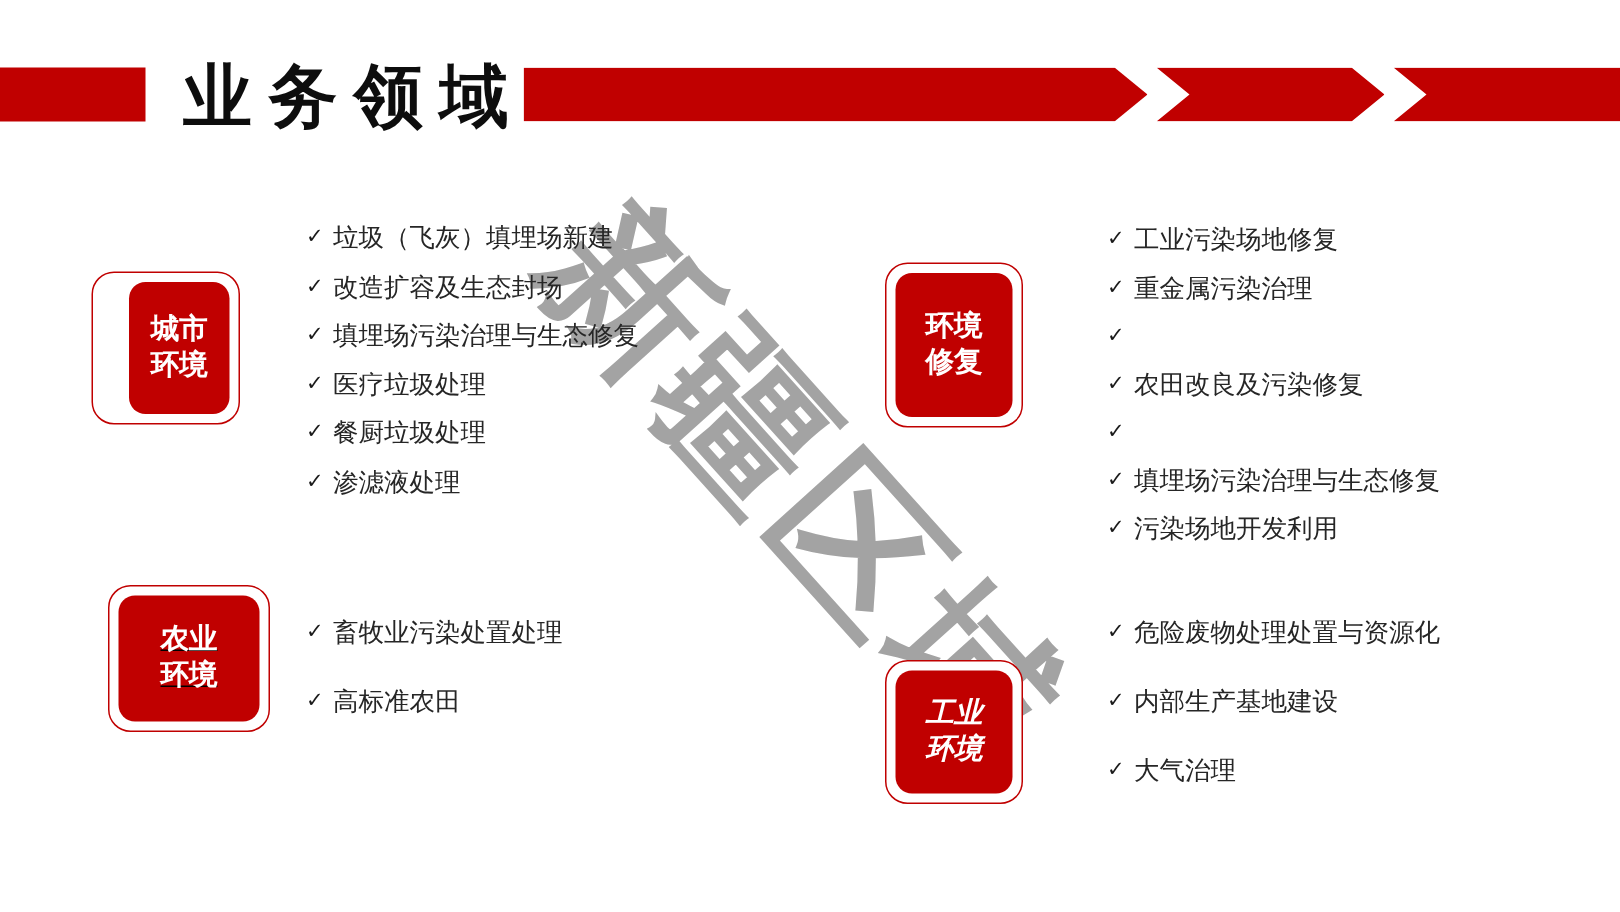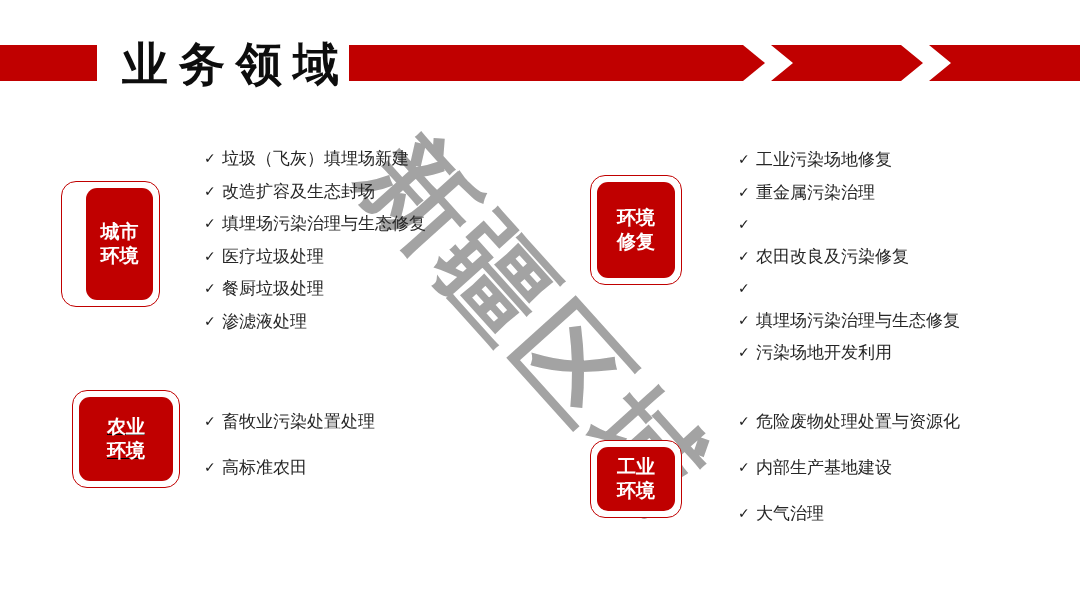--- a/index.html
+++ b/index.html
@@ -94,24 +94,24 @@
     align-items: center;
     justify-content: center;
     color: #ffffff;
     font-size: 19px;
     font-weight: bold;
     line-height: 1.28;
     font-family: "Liberation Serif", "DejaVu Serif", serif;
   }
   .badge-inner span { display: block; }
 
-  #badge-city      { left: 61px;  top: 181px; width: 99px;  height: 126px; padding-left: 24px; }
+  #badge-city      { left: 61px;  top: 181px; width: 99px;  height: 102px; padding-left: 24px; }
   #badge-agri      { left: 72px;  top: 390px; width: 108px;  height: 98px; text-decoration: underline; }
   #badge-restore   { left: 590px; top: 175px; width: 92px;  height: 110px; }
-  #badge-industry  { left: 590px; top: 440px; width: 92px;  height: 78px; }
+  #badge-industry  { left: 590px; top: 440px; width: 92px;  height: 96px; font-style: italic; }
 
   
   .bullet-list {
     position: absolute;
     z-index: 7;
   }
   .bullet {
     display: flex;
     align-items: flex-start;
     color: #262626;

